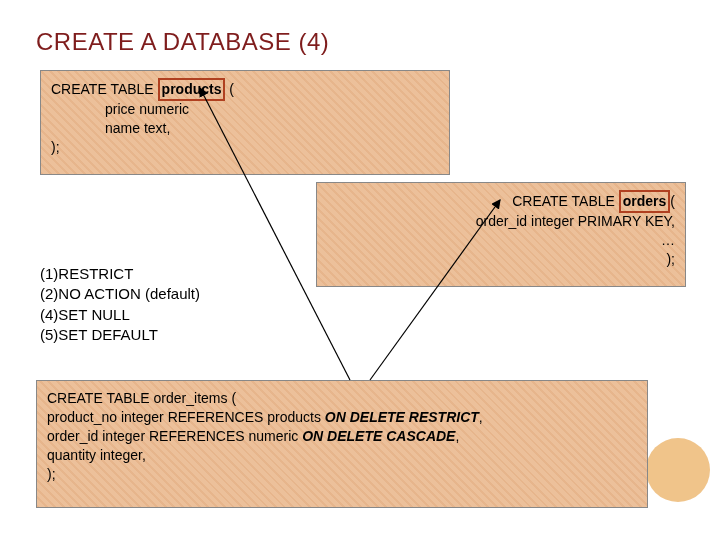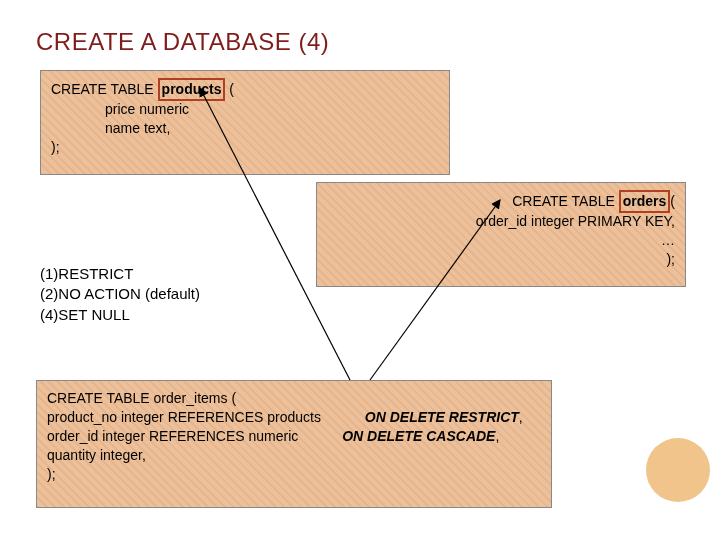--- a/index.html
+++ b/index.html
@@ -58,26 +58,26 @@
   .box-options {
     position: absolute;
     left: 40px;
     top: 264px;
     font-size: 15px;
     line-height: 1.35;
   }
   .box-orderitems {
     left: 36px;
     top: 380px;
-    width: 516px;
+    width: 612px;
     height: 128px;
   }
   .indent { padding-left: 54px; display: block; }
   .bold { font-weight: bold; }
-  .italic-bold { font-style: italic; font-weight: bold; margin-left: 40px; }
+  .italic-bold { font-style: italic; font-weight: bold; }
   .key-box {
     display: inline-block;
     border: 2px solid #b04020;
     padding: 0 2px;
     margin: -1px 0;
   }
   .circle {
     position: absolute;
     right: 10px;
     bottom: 38px;
@@ -114,20 +114,21 @@
     <span>CREATE TABLE </span><span class="key-box bold">orders</span><span>(</span>
     <span class="indent">order_id integer PRIMARY KEY,</span>
     <span class="indent">…</span>
     <span>);</span>
   </div>
 
   <div class="box-options">
     <div>(1)RESTRICT</div>
     <div>(2)NO ACTION (default)</div>
     <div>(4)SET NULL</div>
+    <div>(5)SET DEFAULT</div>
   </div>
 
   <div class="code-box box-orderitems">
     <div>CREATE TABLE order_items (</div>
     <div>
       <span>product_no integer REFERENCES products </span><span class="italic-bold">ON DELETE RESTRICT</span><span>,</span>
     </div>
     <div>
       <span>order_id integer REFERENCES numeric </span><span class="italic-bold">ON DELETE CASCADE</span><span>,</span>
     </div>

